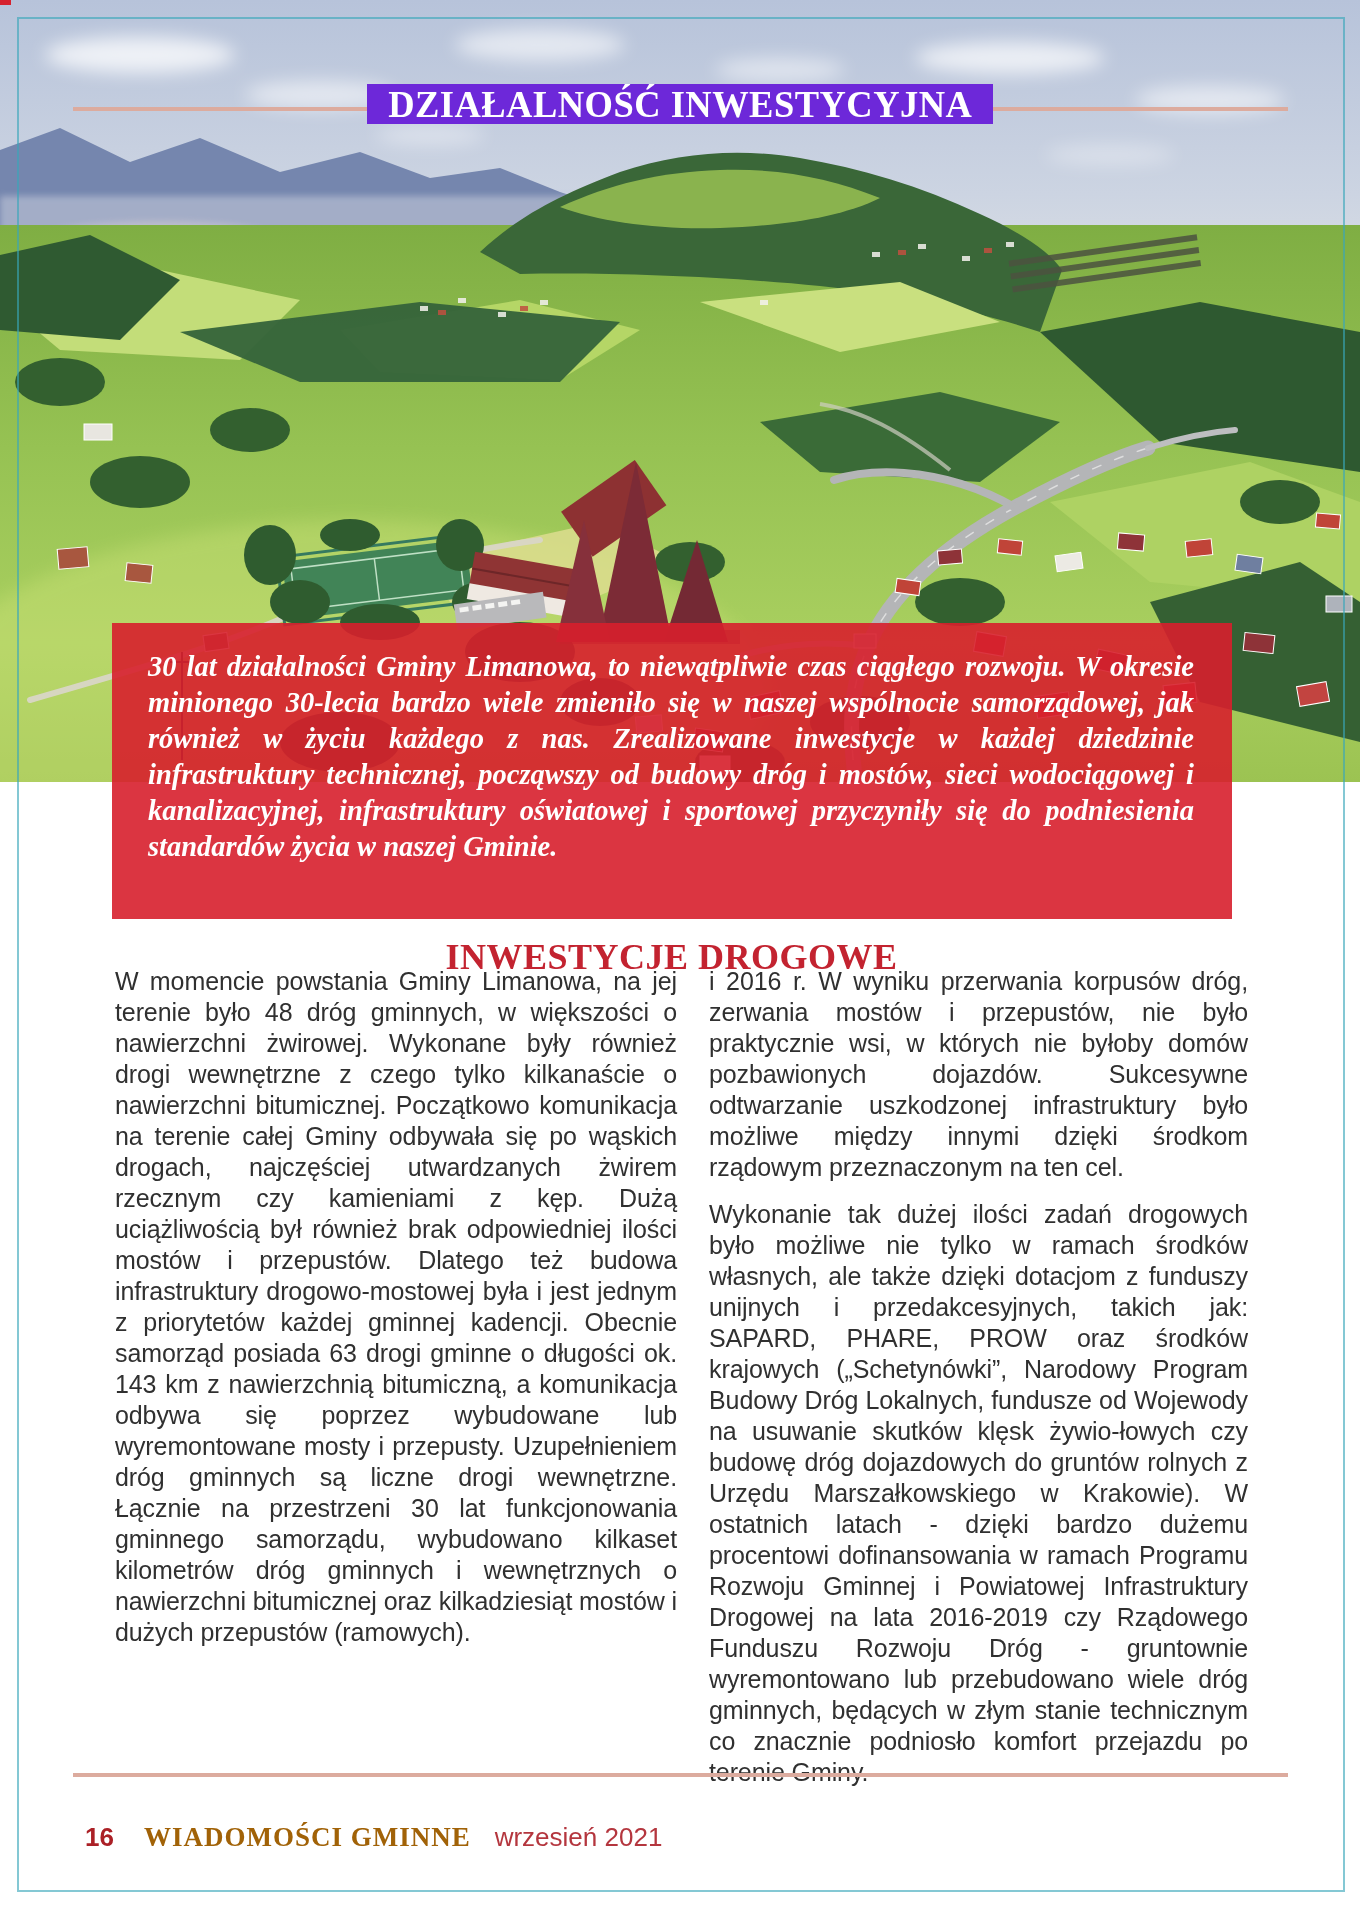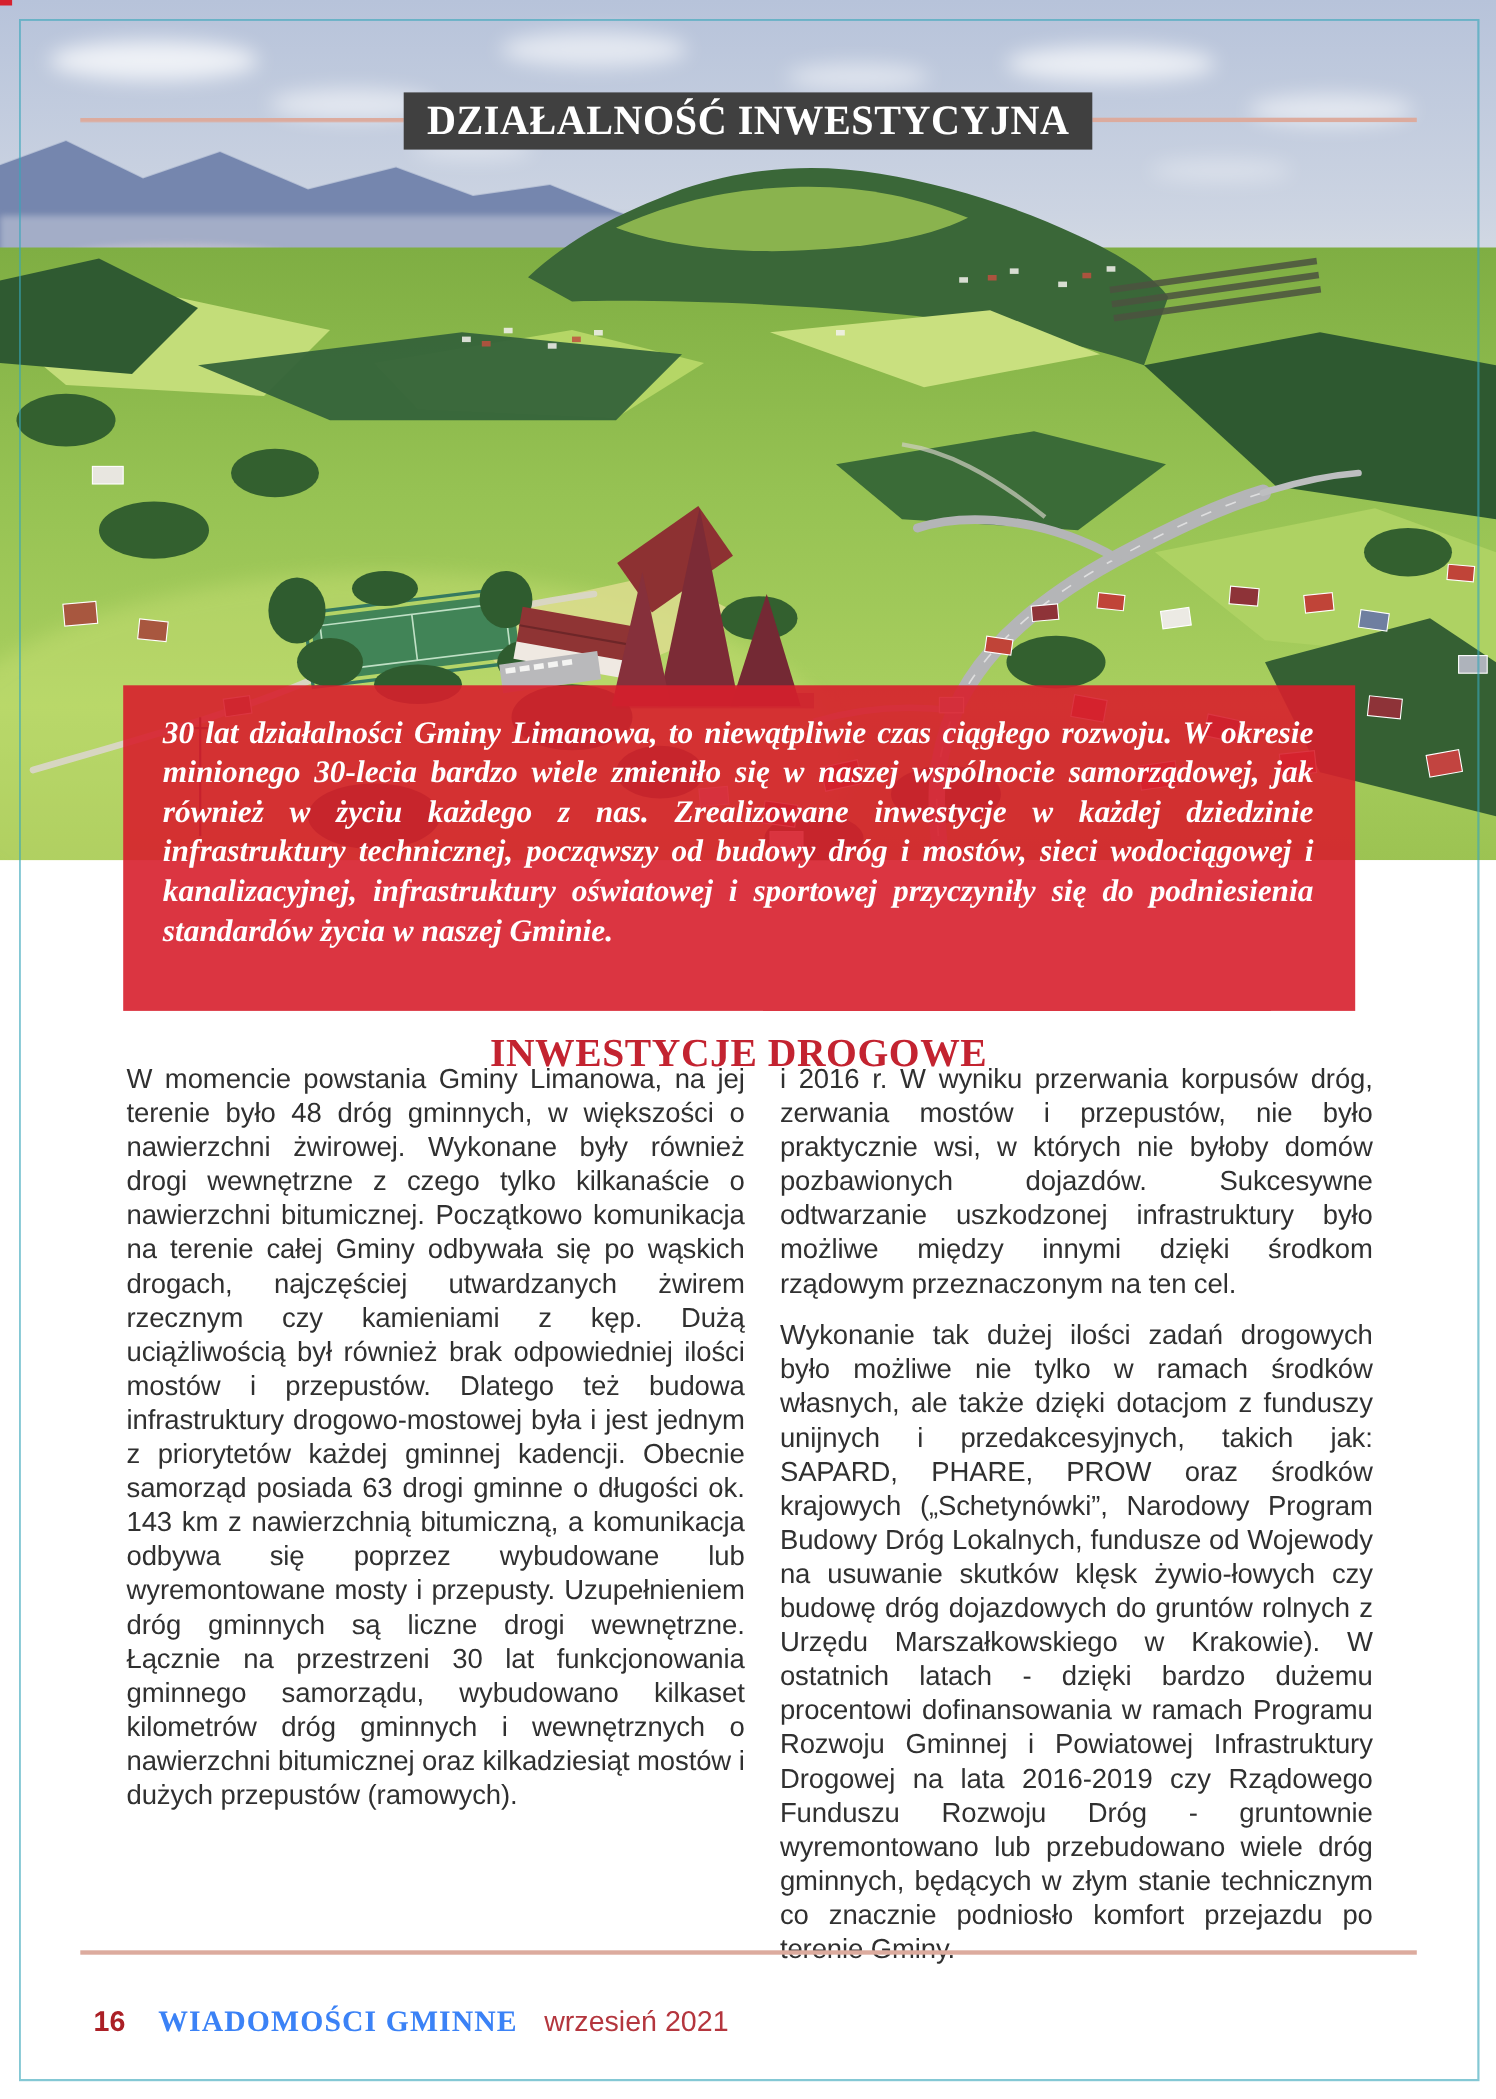--- a/index.html
+++ b/index.html
@@ -9,21 +9,21 @@
   #photo{position:absolute;left:0;top:0;width:1360px;height:782px;}
   
   .crop-mark{position:absolute;left:0;top:0;width:11px;height:5px;background:#d6212e;}
   
   .frame{position:absolute;left:17px;top:17px;width:1324px;height:1871px;
          border:2px solid rgba(57,166,186,.62);pointer-events:none;}
   
   .rule{position:absolute;height:4px;background:#dcab9e;}
   #rule-left{left:73px;top:107px;width:294px;}
   #rule-right{left:993px;top:107px;width:295px;}
-  #banner{position:absolute;left:367px;top:84px;width:626px;height:52px;background:#404040;
+  #banner{position:absolute;left:367px;top:84px;width:626px;height:40px;background:#6d28d9;
           display:flex;align-items:center;justify-content:center;}
   #banner span{color:#ffffff;font-family:"Liberation Serif",serif;font-weight:bold;
                font-size:38px;letter-spacing:.5px;transform:scaleX(.96);white-space:nowrap;}
   
   #quote-box{position:absolute;left:112px;top:623px;width:1120px;height:296px;
              background:rgba(215,31,44,.90);box-sizing:border-box;padding:26px 38px 0 36px;}
   #quote-box p{margin:0;color:#ffffff;font-family:"Liberation Serif",serif;
                font-style:italic;font-weight:bold;font-size:28.5px;line-height:36px;
                text-align:justify;}
   
@@ -33,21 +33,21 @@
   #columns{position:absolute;left:115px;top:966px;width:1133px;display:flex;gap:32px;}
   .col{color:#303030;font-size:25px;line-height:31px;text-align:justify;
        letter-spacing:-.1px;}
   #col-left{width:562px;}
   #col-right{width:539px;}
   .col p{margin:0 0 16px 0;}
   
   #footer-rule{left:73px;top:1773px;width:1215px;}
   #footer{position:absolute;left:85px;top:1822px;display:flex;align-items:baseline;}
   #page-number{color:#ab2026;font-weight:bold;font-size:26px;}
-  #magazine-title{color:#3b82f6;font-family:"Liberation Serif",serif;font-weight:bold;
+  #magazine-title{color:#a16207;font-family:"Liberation Serif",serif;font-weight:bold;
                   font-size:27px;letter-spacing:1px;margin-left:30px;}
   #issue-date{color:#b4363e;font-size:26px;margin-left:24px;}
 </style>
 </head>
 <body>
 
 <div id="page">
 
   <svg id="photo" viewBox="0 0 1360 782" preserveAspectRatio="none">
     <defs>

